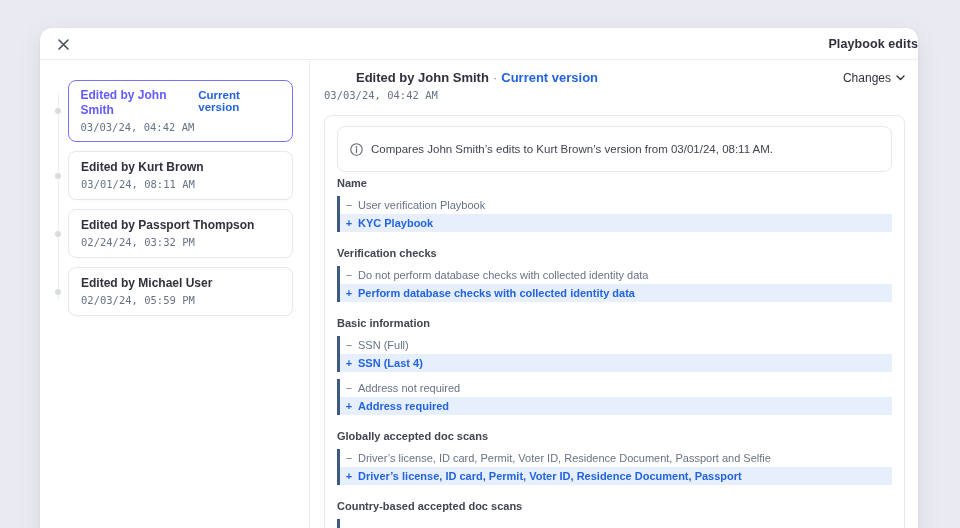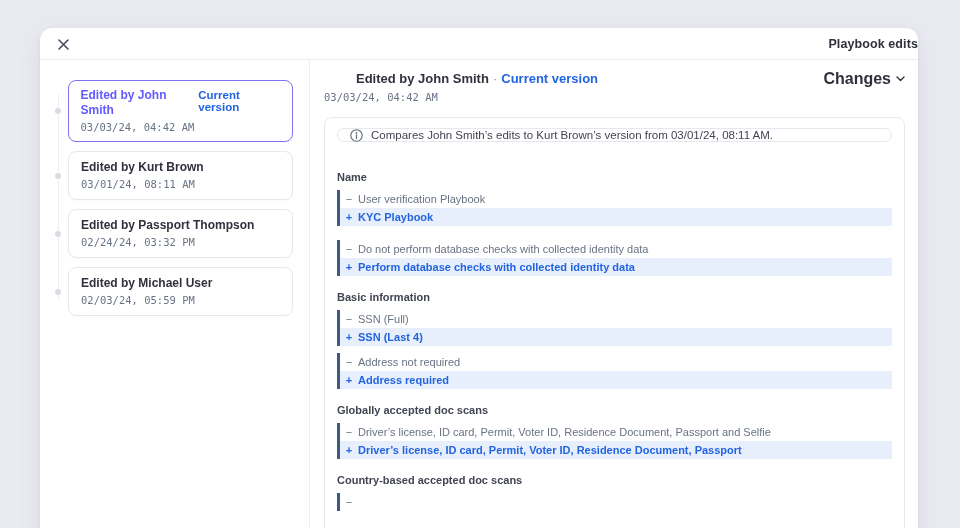--- a/index.html
+++ b/index.html
@@ -55,35 +55,35 @@
   .vdate { font-size:10.5px; color:#687385; margin-top:3px; line-height:13px; }
 
   
   .right { flex:1; padding:10px 13px 0 14px; }
   .right-header { display:flex; justify-content:space-between; align-items:center;padding-left:32px; }
   .detail-heading { font-size:13px; font-weight:700; line-height:16px; }
   .detail-sep { color:#8792a2; font-weight:400; margin:0 4px; }
   .current-link { color: var(--blue,#2264e0); text-decoration:none; cursor:pointer; }
   .changes-btn {
     background:none; border:none; cursor:pointer; font-family:inherit;
-    font-size:16px; font-weight:700; color:#30313d; display:flex; align-items:center; gap:5px;
+    font-size:12px; font-weight:400; color:#30313d; display:flex; align-items:center; gap:5px;
   }
   .detail-date { font-size:10.5px; color:#687385; margin-top:3px; line-height:13px; }
 
   .diff-card {
     margin-top:13px; border:1px solid #e6e8ee; border-radius:8px;
     padding:10px 12px 20px; background:#fff; height:520px;
   }
   .banner {
-    border:1px solid #e6e8ee; border-radius:8px; height:14px;
+    border:1px solid #e6e8ee; border-radius:8px; height:46px;
     display:flex; align-items:center; gap:8px; padding:0 12px;
     font-size:11.5px; color:#414552;
   }
   .section { margin-top:14px; }
-  .section:first-of-type { margin-top:28px; }
+  .section:first-of-type { margin-top:4px; }
   .section-label { font-size:11px; font-weight:600; color:#414552; line-height:14px; margin-bottom:6px; }
   .group { border-left:3px solid var(--bar,#3c5a82); margin-bottom:7px; }
   .group:last-child { margin-bottom:0; }
   .row { display:flex; align-items:center; height:18px; padding-left:5px; font-size:11px; }
   .glyph { width:8px; text-align:center; flex-shrink:0; }
   .txt { margin-left:5px; }
   .row.removed { color:#687385; }
   .row.added { background: var(--added-bg,#e8effc); color: var(--blue,#2264e0); font-weight:600; }
 
   svg { display:block; }
@@ -184,20 +184,21 @@
                   </div>
                   <div class="row added">
                     <span class="glyph">+</span>
                     <span class="txt">KYC Playbook</span>
                   </div>
                 </div>
               </div>
   </div>
 
   <div class="section">
+    <div class="section-label">Verification checks</div>
     <div class="groups">
                 <div class="group">
                   <div class="row removed">
                     <span class="glyph">−</span>
                     <span class="txt">Do not perform database checks with collected identity data</span>
                   </div>
                   <div class="row added">
                     <span class="glyph">+</span>
                     <span class="txt">Perform database checks with collected identity data</span>
                   </div>

